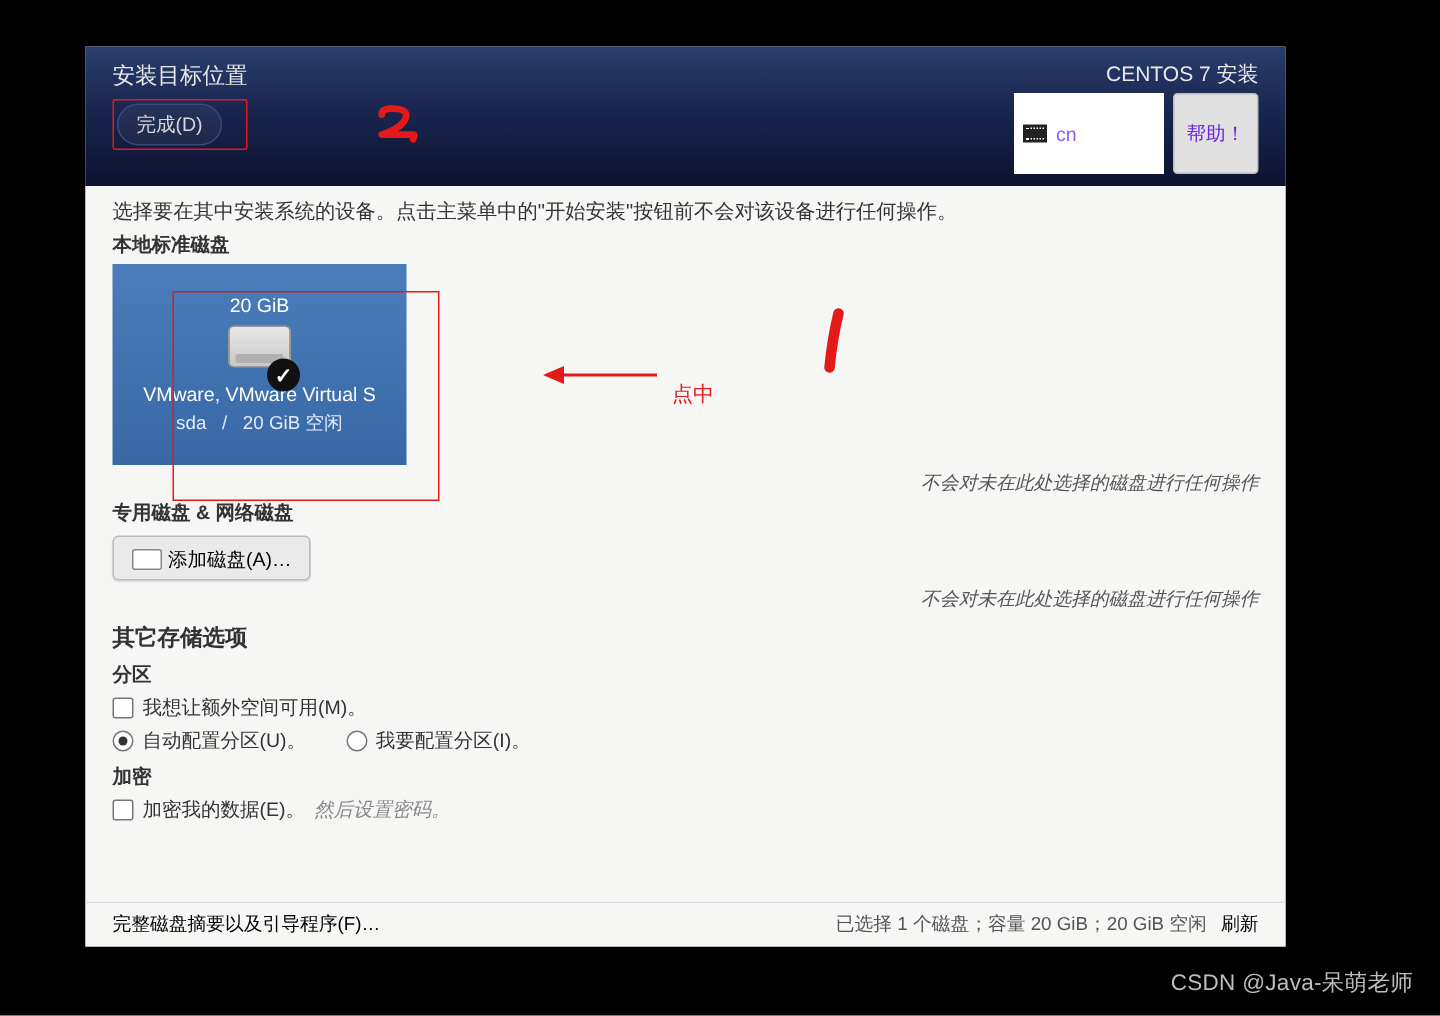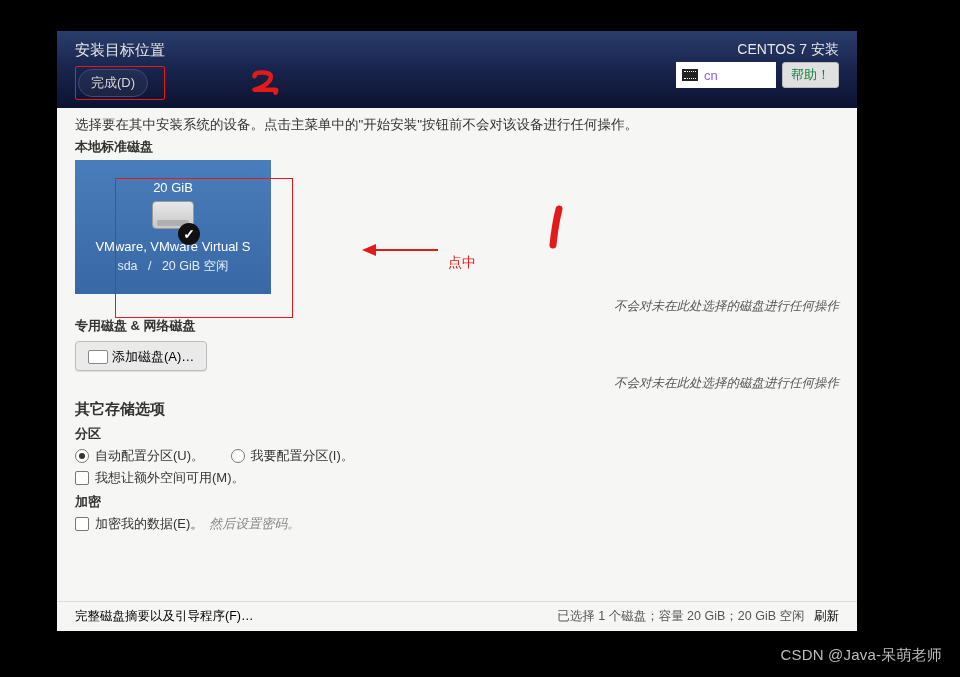--- a/index.html
+++ b/index.html
@@ -81,23 +81,23 @@
     content:"";
     position:absolute;
     inset:2px 2px 2px 2px;
     border:1px dotted #fff;
     border-left:none;border-right:none;
   }
   .help-btn {
     background: #e0e0e0;
     border:1px solid #bbb;
     border-radius:3px;
-    color:#15803d;
+    color:#6d28d9;
     font-size:13px;
-    padding:3px 8px;
+    padding:17px 8px;
     cursor:pointer;
     font-family:Liberation Mono, monospace;
   }
   .body {
     flex:1;
     background: #f6f6f5;
     padding: 8px 18px 6px 18px;
     font-size: 13.5px;
     overflow:hidden;
     position:relative;
@@ -291,29 +291,29 @@
       <span>添加磁盘(A)…</span>
     </button>
 
     <div class="hint">不会对未在此处选择的磁盘进行任何操作</div>
 
     <div class="storage-title">其它存储选项</div>
 
     <div class="subhead">分区</div>
     <div class="options">
       <div class="opt-row">
+        <span class="check"></span>
+        <span>我想让额外空间可用(M)。</span>
+      </div>
+      <div class="opt-row">
         <span class="radio sel"></span>
         <span>自动配置分区(U)。</span>
         &nbsp;&nbsp;&nbsp;&nbsp;
         <span class="radio"></span>
         <span>我要配置分区(I)。</span>
-      </div>
-      <div class="opt-row">
-        <span class="check"></span>
-        <span>我想让额外空间可用(M)。</span>
       </div>
     </div>
 
     <div class="subhead">加密</div>
     <div class="options">
       <div class="opt-row">
         <span class="check"></span>
         <span>加密我的数据(E)。</span>
         <span class="italic-hint">然后设置密码。</span>
       </div>

